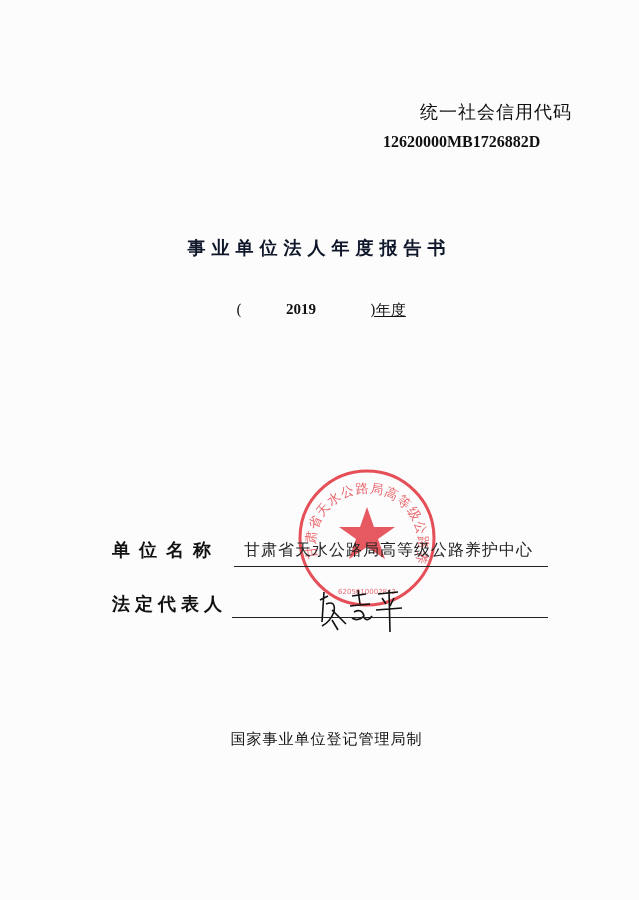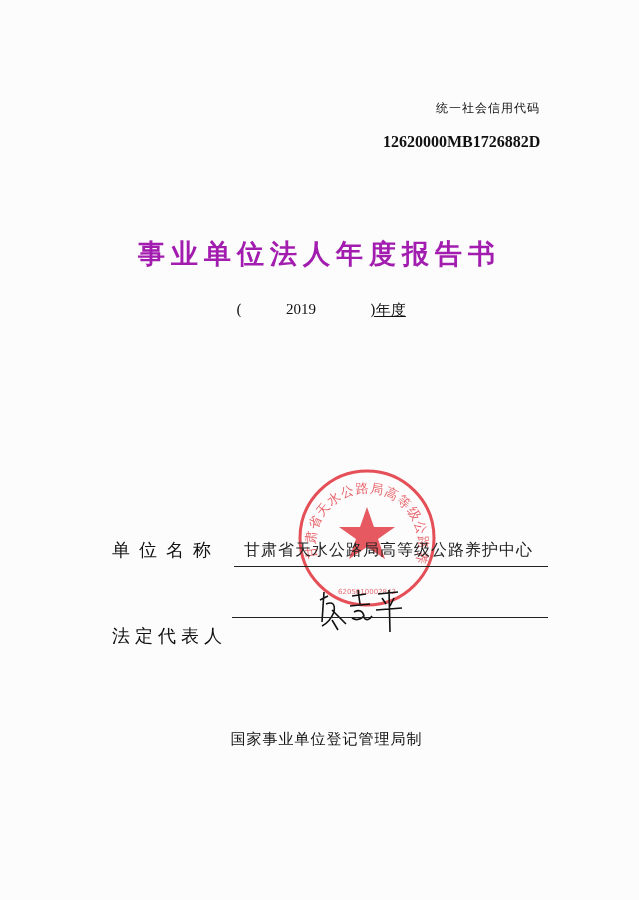--- a/index.html
+++ b/index.html
@@ -3,43 +3,43 @@
 <meta charset="utf-8">
 <style>
   html, body { margin:0; padding:0; }
   body {
     width:639px; height:900px; background:#fdfdfd; position:relative; overflow:hidden;
     font-family: "DejaVu Serif", "Liberation Serif", serif; color:#111;
   }
   .page { position:absolute; inset:0; background:#fcfcfc; }
   .credit-label {
     position:absolute; left:420px; top:100px; width:170px;
-    font-size:12px; letter-spacing:1px; color:#111;margin-left:16px;
+    font-size:18px; letter-spacing:1px; color:#111;
   }
   .credit-code {
     position:absolute; left:383px; top:133px;
     font-family:"Liberation Serif", serif; font-weight:bold; font-size:16px; color:#111;
   }
   .title {
     position:absolute; left:0; width:639px; top:236px; text-align:center;
-    font-family:"DejaVu Sans", sans-serif; font-weight:bold; font-size:27px; letter-spacing:6px; color:#a21caf;
+    font-family:"DejaVu Sans", sans-serif; font-weight:bold; font-size:18px; letter-spacing:6px; color:#0f172a;
   }
   .year-line {
     position:absolute; top:301px; left:230px; font-size:15px; color:#111;
   }
   .year-line span { position:absolute; white-space:nowrap; }
   .yr-open { left:6px; }
-  .yr-val { left:56px; font-family:"Liberation Serif", serif; font-weight:normal; }
+  .yr-val { left:56px; font-family:"Liberation Serif", serif; font-weight:bold; }
   .yr-close { left:140px;text-decoration:underline; }
   .field-label {
-    position:absolute; left:112px; font-family:"DejaVu Sans", sans-serif; font-weight:normal;
+    position:absolute; left:112px; font-family:"DejaVu Sans", sans-serif; font-weight:bold;
     font-size:18px; color:#111; white-space:nowrap;
   }
   .lbl-unit { top:538px; letter-spacing:9px; }
-  .lbl-rep { top:624px; letter-spacing:5px; }
+  .lbl-rep { top:592px; letter-spacing:5px; }
   .unit-value {
     position:absolute; left:244px; top:540px; font-size:16px; letter-spacing:1px; color:#222; white-space:nowrap;
   }
   .underline { position:absolute; height:1px; background:#222; }
   .ul-unit { left:234px; top:566px; width:314px; }
   .ul-rep { left:232px; top:617px; width:316px; }
   .stamp { position:absolute; left:296px; top:467px; width:142px; height:142px; }
   .signature { position:absolute; left:312px; top:582px; width:100px; height:50px; }
   .footer {
     position:absolute; left:0; width:639px; top:730px; text-align:center;

